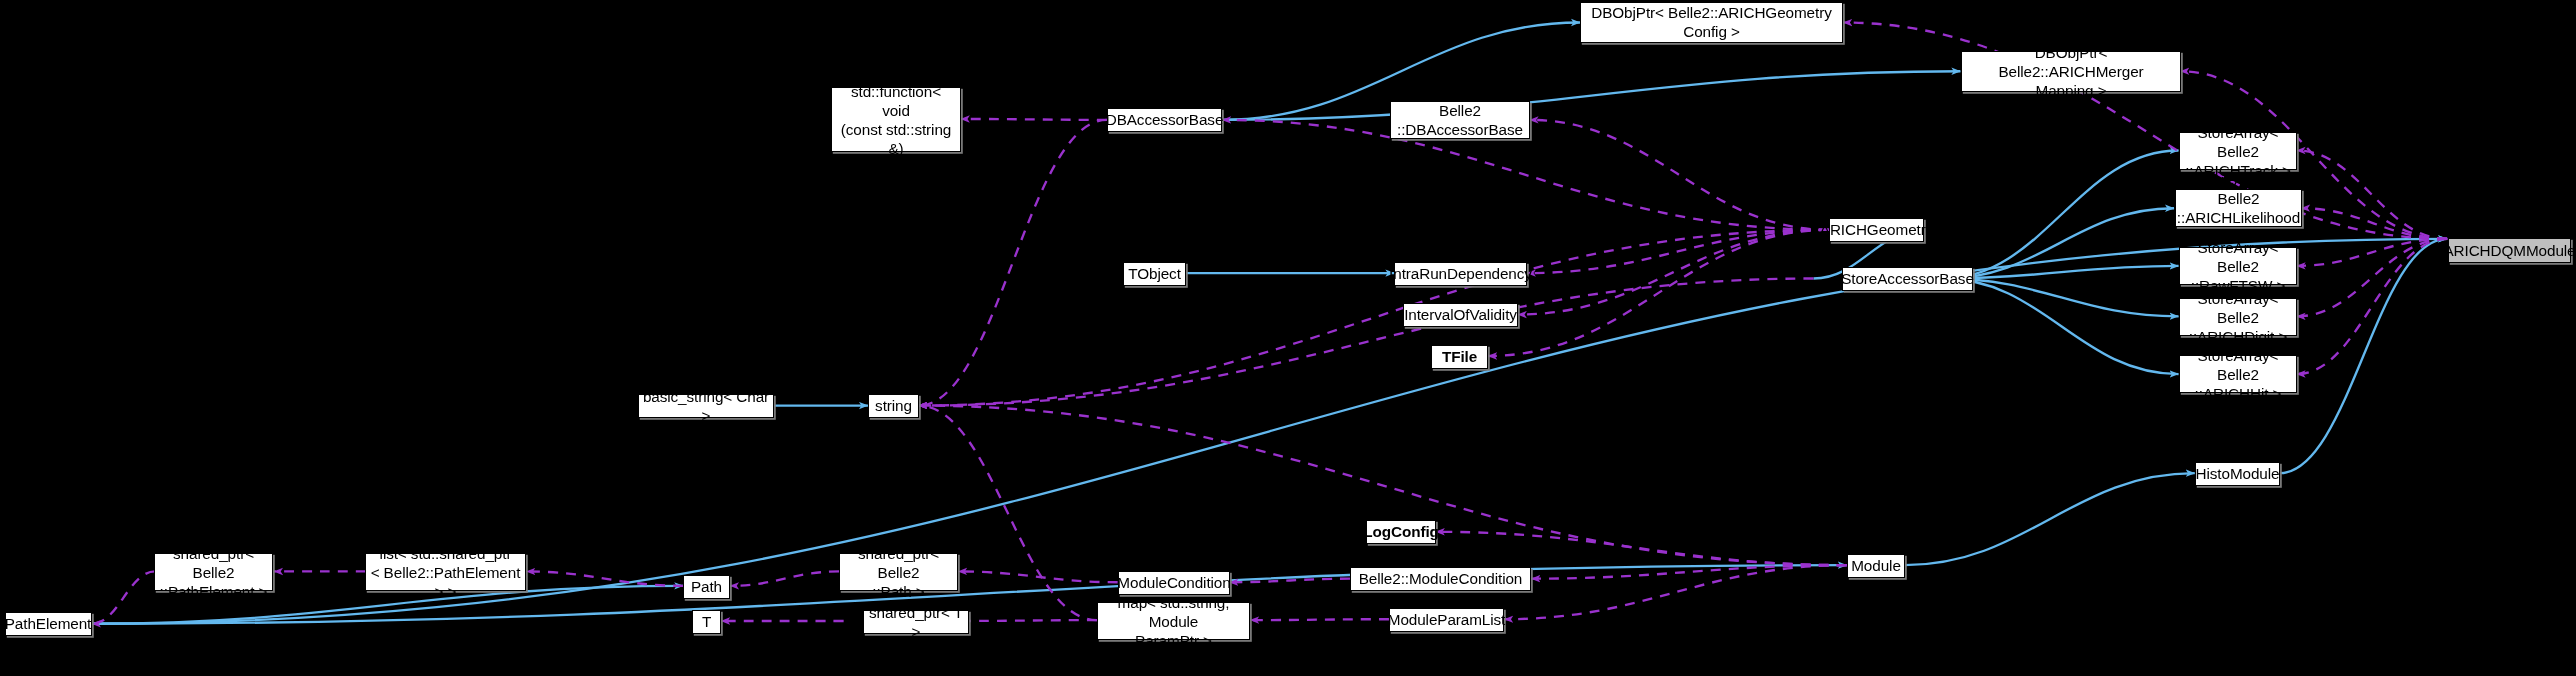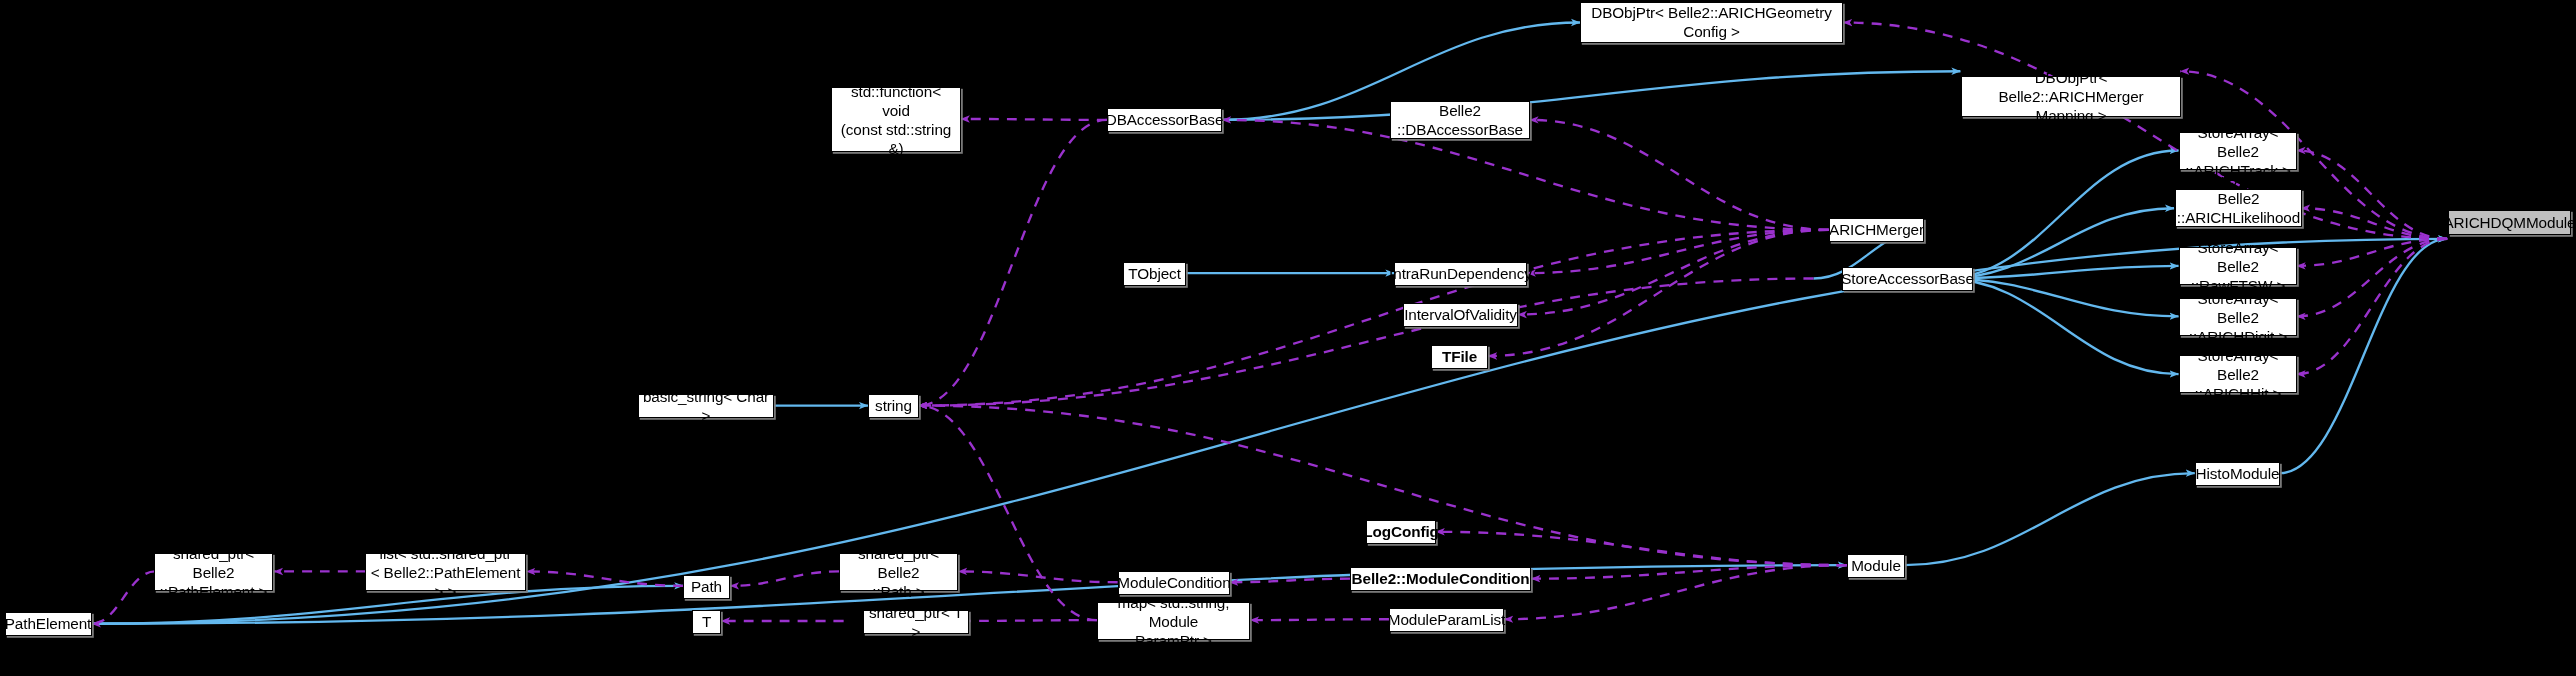--- a/index.html
+++ b/index.html
@@ -105,35 +105,35 @@
         <path d="M935,689 C877.88,689 856.12,689 799,689"></path>
         <path d="M757,650 C683.92,650 656.08,634 583,634"></path>
         <path d="M405,634 C362.16,634 345.84,634 303,634"></path>
         <path d="M171,634 C141.6,634 130.4,692 101,692"></path>
       </g>
   </svg>
 
   <div id="nodes">
       <div class="node" style="left: 1580px; top: 1.8px; width: 263px; height: 41px;">DBObjPtr&lt; Belle2::ARICHGeometry
 Config &gt;</div>
-      <div class="node" style="left: 1961px; top: 51px; width: 220px; height: 41px; margin-top: 25px;">DBObjPtr&lt; Belle2::ARICHMerger
+      <div class="node" style="left: 1961px; top: 51px; width: 220px; height: 41px;">DBObjPtr&lt; Belle2::ARICHMerger
 Mapping &gt;</div>
       <div class="node" style="left: 831px; top: 87px; width: 130px; height: 65px;">vector&lt; std::pair&lt;
 std::function&lt; void
 (const std::string &amp;)
 &gt;, bool &gt; &gt;</div>
       <div class="node" style="left: 1107px; top: 108px; width: 115px; height: 23.5px;">DBAccessorBase</div>
       <div class="node" style="left: 1390px; top: 101px; width: 140px; height: 38px;">unordered_set&lt; Belle2
 ::DBAccessorBase * &gt;</div>
       <div class="node" style="left: 2179px; top: 132px; width: 118px; height: 38px;">StoreArray&lt; Belle2
 ::ARICHTrack &gt;</div>
       <div class="node" style="left: 2175px; top: 189px; width: 127px; height: 38px;">StoreArray&lt; Belle2
 ::ARICHLikelihood &gt;</div>
-      <div class="node" style="left: 1829px; top: 218px; width: 95px; height: 23.5px;">ARICHMerger</div>
-      <div class="node highlight" style="left: 2448px; top: 210px; width: 123px; height: 25px;">ARICHDQMModule</div>
+      <div class="node" style="left: 1829px; top: 218px; width: 95px; height: 23.5px;">ARICHGeometry</div>
+      <div class="node highlight" style="left: 2448px; top: 238px; width: 123px; height: 25px;">ARICHDQMModule</div>
       <div class="node" style="left: 2179px; top: 247px; width: 118px; height: 38px;">StoreArray&lt; Belle2
 ::RawFTSW &gt;</div>
       <div class="node" style="left: 1123px; top: 262px; width: 63px; height: 23.5px;">TObject</div>
       <div class="node" style="left: 1394px; top: 262px; width: 133px; height: 23.5px;">IntraRunDependency</div>
       <div class="node" style="left: 1814px; top: 267px; width: 131px; height: 23.5px; margin-left: 28px;">StoreAccessorBase</div>
       <div class="node" style="left: 2179px; top: 298px; width: 118px; height: 38px;">StoreArray&lt; Belle2
 ::ARICHDigit &gt;</div>
       <div class="node" style="left: 1403px; top: 303px; width: 115px; height: 23.5px;">IntervalOfValidity</div>
       <div class="node" style="left: 1431px; top: 345px; width: 57px; height: 23.5px; font-weight: bold;">TFile</div>
       <div class="node" style="left: 2179px; top: 355px; width: 118px; height: 38px;">StoreArray&lt; Belle2
@@ -144,21 +144,21 @@
       <div class="node" style="left: 1366px; top: 520px; width: 70px; height: 23.5px; font-weight: bold;">LogConfig</div>
       <div class="node" style="left: 154px; top: 553px; width: 119px; height: 38px;">shared_ptr&lt; Belle2
 ::PathElement &gt;</div>
       <div class="node" style="left: 365px; top: 553px; width: 161px; height: 38px;">list&lt; std::shared_ptr
 &lt; Belle2::PathElement &gt; &gt;</div>
       <div class="node" style="left: 683px; top: 575px; width: 47px; height: 23.5px;">Path</div>
       <div class="node" style="left: 839px; top: 553px; width: 119px; height: 38px;">shared_ptr&lt; Belle2
 ::Path &gt;</div>
       <div class="node" style="left: 1118px; top: 571px; width: 112px; height: 23.5px;">ModuleCondition</div>
       <div class="node" style="left: 1847px; top: 554px; width: 58px; height: 23.5px;">Module</div>
-      <div class="node" style="left: 1350px; top: 567px; width: 181px; height: 23.5px; font-weight: bold;">vector&lt; Belle2::ModuleCondition &gt;</div>
+      <div class="node" style="left: 1350px; top: 567px; width: 181px; height: 23.5px;">vector&lt; Belle2::ModuleCondition &gt;</div>
       <div class="node" style="left: 692px; top: 610px; width: 29px; height: 23.5px;">T</div>
       <div class="node" style="left: 843px; top: 610px; width: 106px; height: 23.5px; margin-left: 20px;">shared_ptr&lt; T &gt;</div>
       <div class="node" style="left: 1097px; top: 602px; width: 153px; height: 38px; text-align: center;">map&lt; std::string, Module
 ParamPtr &gt;</div>
       <div class="node" style="left: 1389px; top: 608px; width: 115px; height: 23.5px;">ModuleParamList</div>
       <div class="node" style="left: 4.5px; top: 612px; width: 87px; height: 23.5px;">PathElement</div>
     </div>
 </div>
 
 

